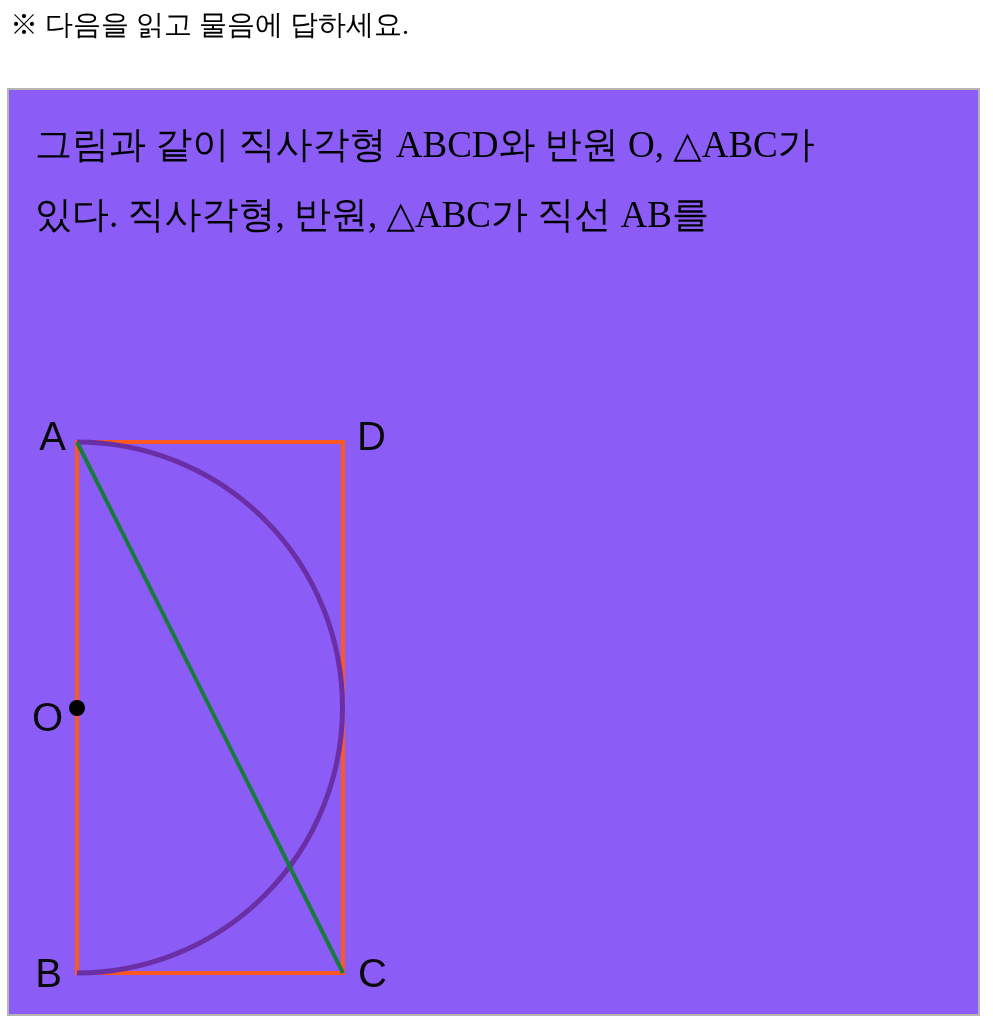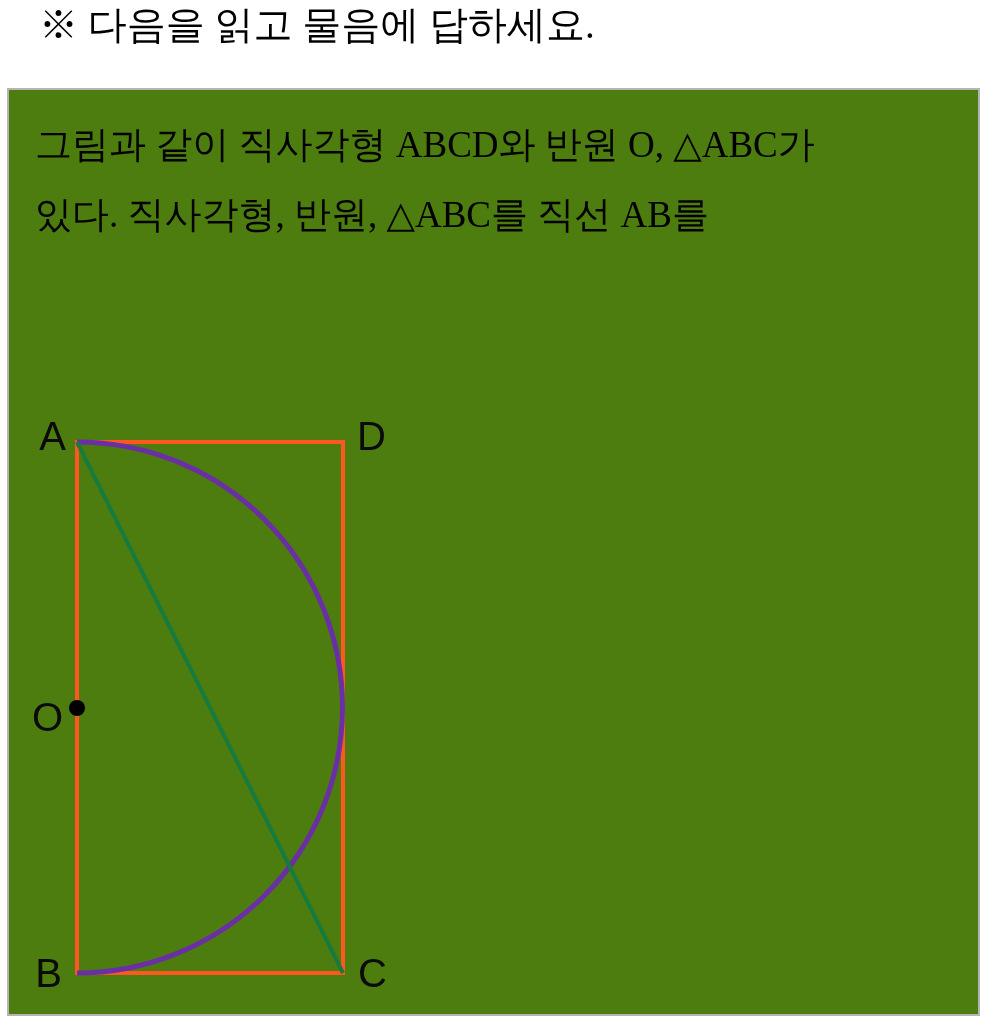--- a/index.html
+++ b/index.html
@@ -9,34 +9,33 @@
     position: relative;
     background: #ffffff;
     color: #000000;
     font-family: "Liberation Serif", "DejaVu Serif", serif;
     overflow: hidden;
   }
   .heading {
     position: absolute;
     left: 10px;
     top: 2px;
-    font-size: 39px;
+    font-size: 28px;
     line-height: 46px;
     white-space: nowrap;
-    margin-left: 29px;
   }
   .problem-box {
     position: absolute;
     left: 7px;
     top: 88px;
     width: 973px;
     height: 928px;
     box-sizing: border-box;
     border: 2px solid #b5b5b5;
-    background: #4d7c0f;
+    background: #8b5cf6;
   }
   .problem-text {
     padding: 20px 18px 0 26px;
     font-size: 37px;
     line-height: 70px;
   }
   .problem-line { white-space: nowrap; }
   .figure-svg {
     position: absolute;
     left: 0;
@@ -51,21 +50,21 @@
   }
 </style>
 </head>
 <body>
 
 <div class="heading">※ 다음을 읽고 물음에 답하세요.</div>
 
 <div class="problem-box">
   <div class="problem-text">
     <div class="problem-line">그림과 같이 직사각형 ABCD와 반원 O, △ABC가</div>
-    <div class="problem-line">있다. 직사각형, 반원, △ABC를 직선 AB를</div>
+    <div class="problem-line">있다. 직사각형, 반원, △ABC가 직선 AB를</div>
   </div>
 </div>
 
 <svg class="figure-svg" viewBox="0 0 993 1025" xmlns="http://www.w3.org/2000/svg">
 
   <rect x="77" y="442" width="266" height="531" fill="none" stroke-width="4" stroke="#FF5722"></rect>
 
   <path d="M 77 442 A 265.5 265.5 0 0 1 77 973" fill="none" stroke-width="5" stroke="#6B2FA5"></path>
 
   <line x1="77" y1="442" x2="343" y2="973" stroke-width="4" stroke="#177B3D"></line>

